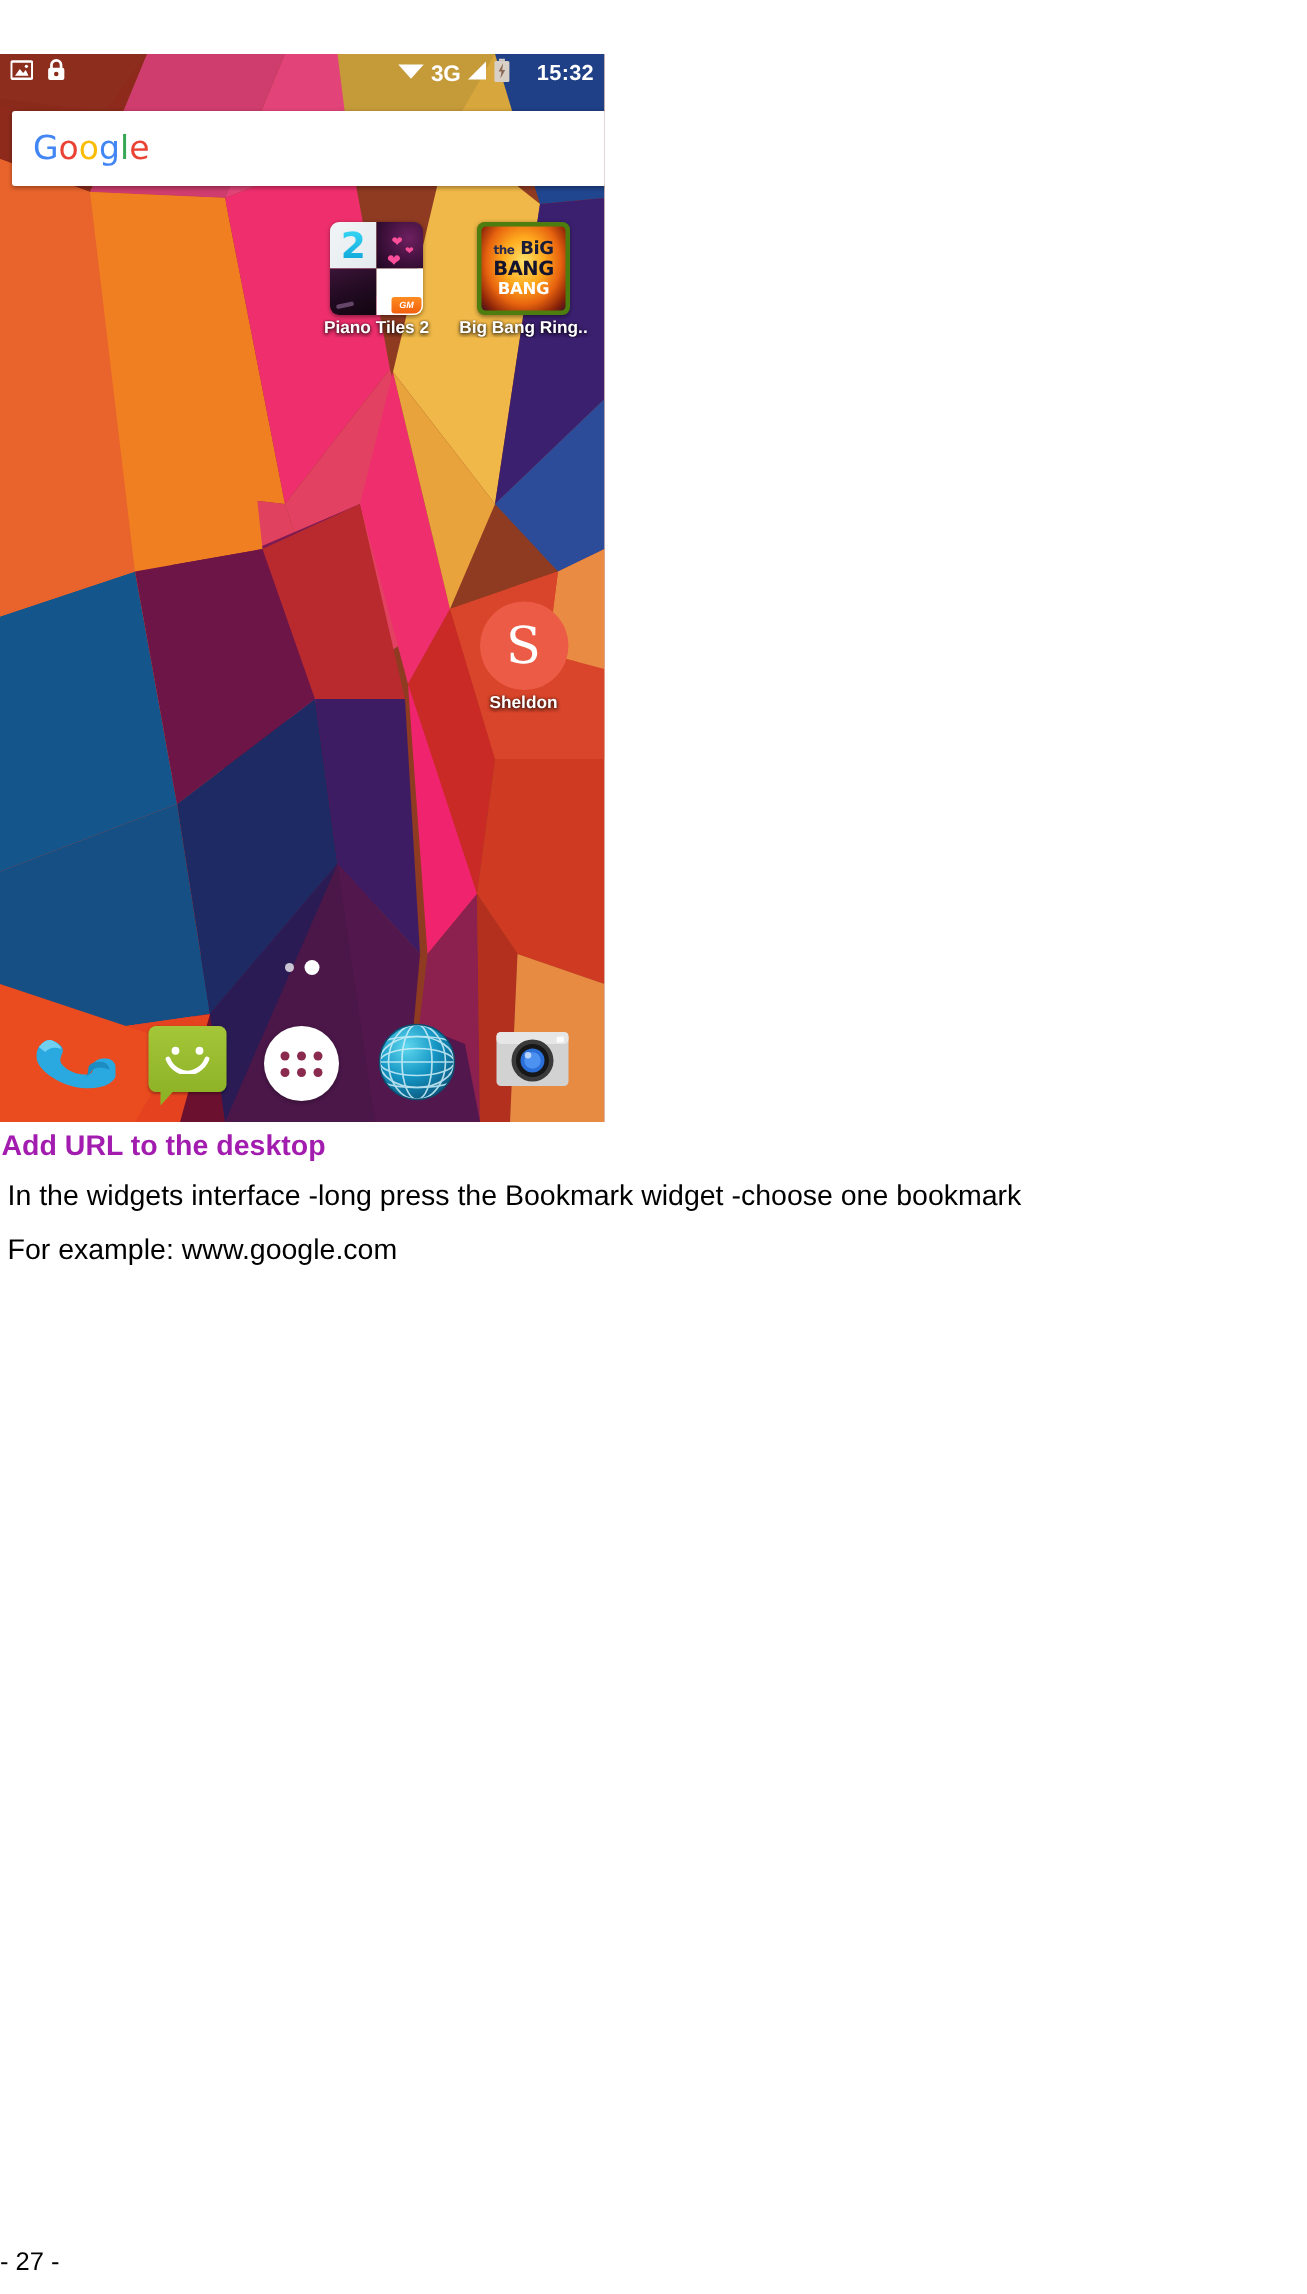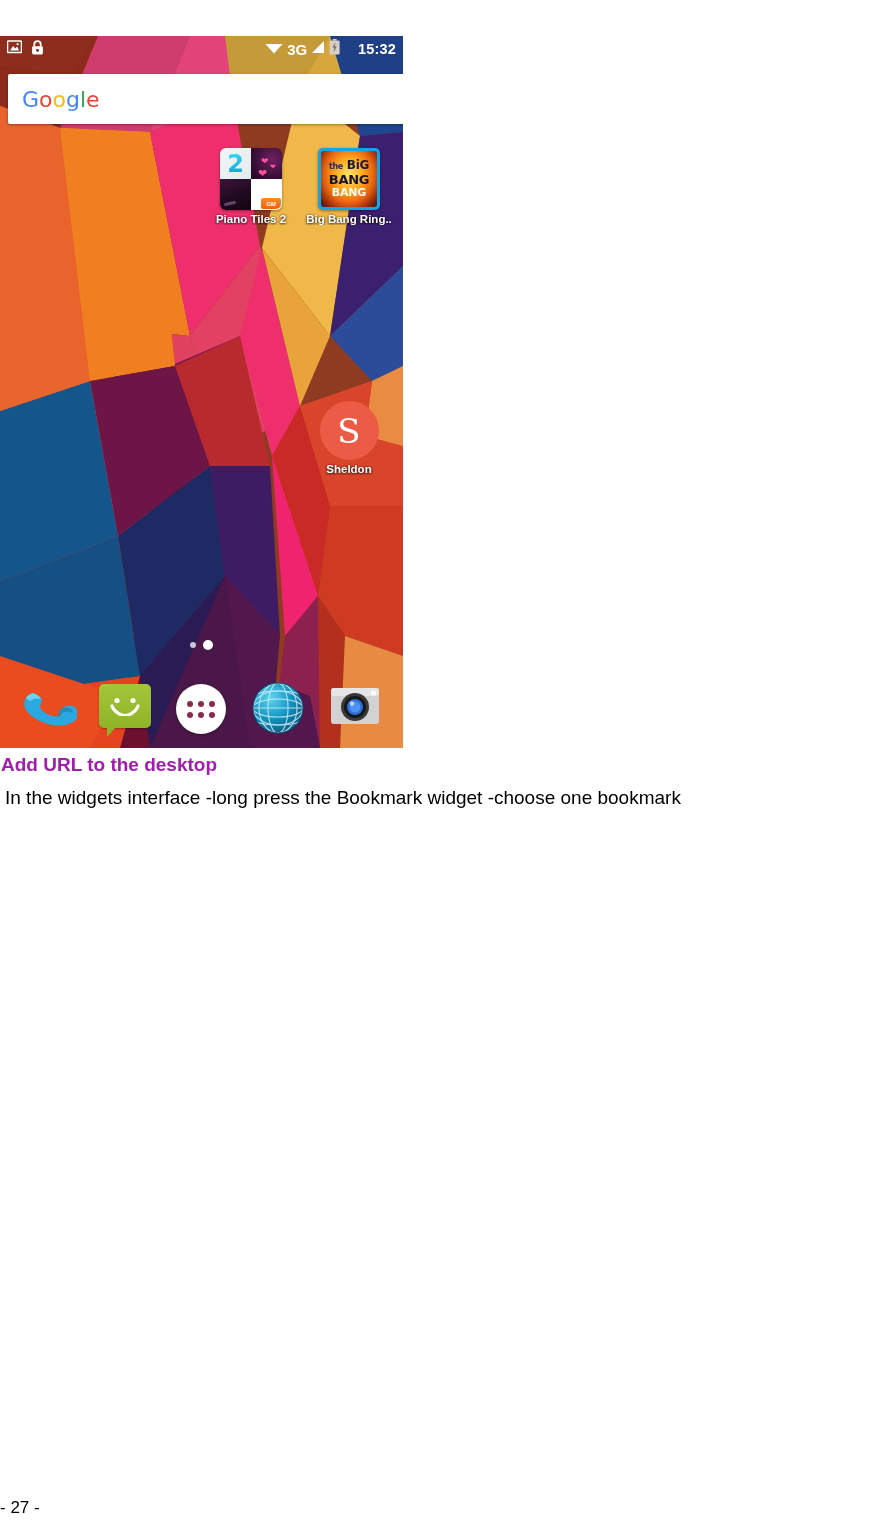--- a/index.html
+++ b/index.html
@@ -201,21 +201,21 @@
     color: #fff;
     font-style: italic;
     font-weight: bold;
     font-family: "Liberation Sans", sans-serif;
   }
 
   
   .ico-bigbang {
     width: 62px; height: 62px;
     border-radius: 5px;
-    background: #0ea5e9;
+    background: #4d7c0f;
     padding: 3px;
     box-sizing: border-box;
     box-shadow: 0 1px 3px rgba(0,0,0,0.4);
   }
   .ico-bigbang .inner {
     width: 100%; height: 100%;
     border-radius: 3px;
     background:
       radial-gradient(ellipse at 50% 42%, #ffe26a 0%, #ffaa1e 35%, #e8640f 62%, #8d2408 85%, #3d1020 100%);
     display: flex;
@@ -663,15 +663,16 @@
         </svg>
       </span>
     </div>
 
   </div>
 </div>
 
 <div id="doc-body">
   <div id="doc-heading">Add URL to the desktop</div>
   <div class="doc-para">In the widgets interface -long press the Bookmark widget -choose one bookmark</div>
+  <div class="doc-para">For example: www.google.com</div>
 </div>
 
 <div id="page-number">- 27 -</div>
 
 </body></html>

